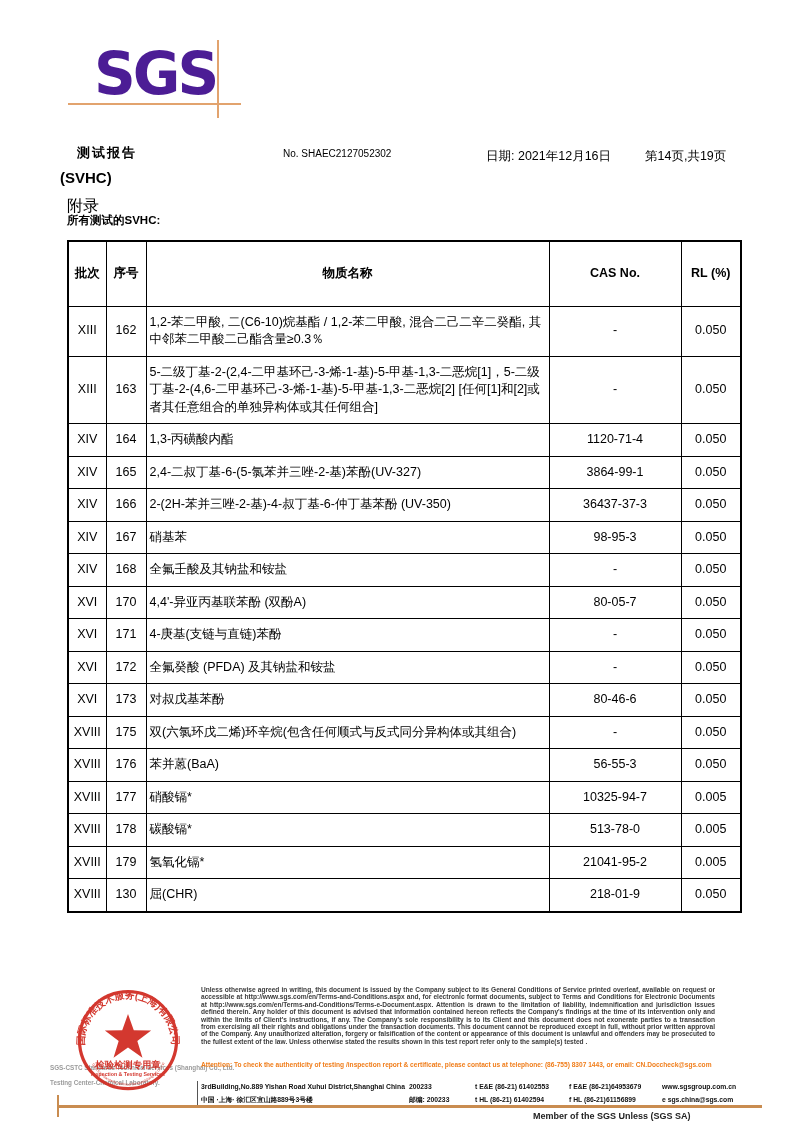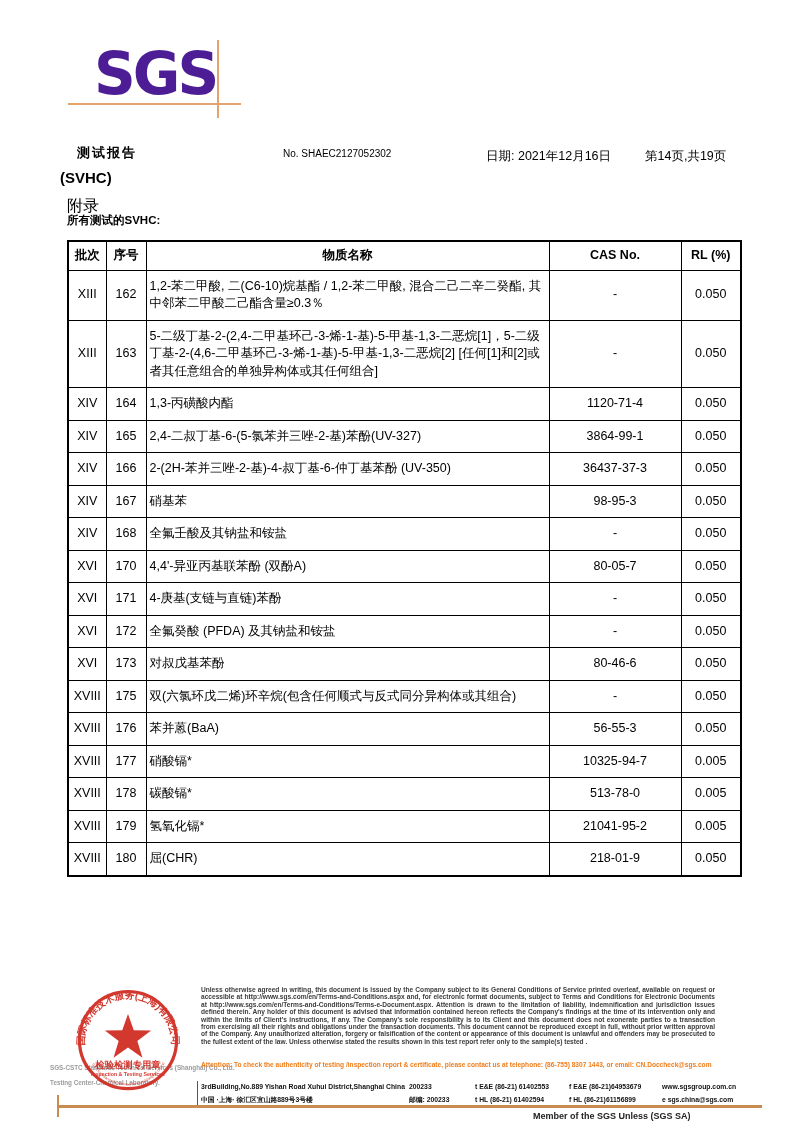--- a/index.html
+++ b/index.html
@@ -28,21 +28,21 @@
   
   .svhc-table {
     position:absolute; left:67px; top:240px; width:673px;
     border-collapse:collapse; table-layout:fixed;
     border:2px solid #000; font-size:12.5px;
   }
   .svhc-table th, .svhc-table td {
     border:1.5px solid #000; border-left-width:1px; border-right-width:1px;
     vertical-align:middle; line-height:17.5px;
   }
-  .svhc-table th { font-weight:bold; text-align:center; padding:5px 2px; font-size:12.5px; }
+  .svhc-table th { font-weight:bold; text-align:center; padding:23px 2px; font-size:12.5px; }
   .svhc-table td { padding:7px 3px; }
   td.col-batch, td.col-no, td.col-cas, td.col-rl { text-align:center; }
   td.col-name { text-align:left; padding-right:4px; }
   
   .company-gray {
     position:absolute; left:50px; top:1060px; width:220px;
     font-size:6.3px; line-height:15px; color:#9b9b9b; font-weight:600;
   }
   .stamp-svg { position:absolute; left:72px; top:986px; width:112px; height:112px; opacity:.92; }
   .disclaimer {
@@ -207,21 +207,21 @@
         </tr>
         <tr>
           <td class="col-batch">XVIII</td>
           <td class="col-no">179</td>
           <td class="col-name">氢氧化镉*</td>
           <td class="col-cas">21041-95-2</td>
           <td class="col-rl">0.005</td>
         </tr>
         <tr>
           <td class="col-batch">XVIII</td>
-          <td class="col-no">180</td>
+          <td class="col-no">130</td>
           <td class="col-name">屈(CHR)</td>
           <td class="col-cas">218-01-9</td>
           <td class="col-rl">0.050</td>
         </tr>
       </tbody>
   </table>
 
   <div class="company-gray">
     <div>SGS-CSTC Standards Technical Services (Shanghai) Co., Ltd.</div>
     <div>Testing Center-Chemical Laboratory.</div>

